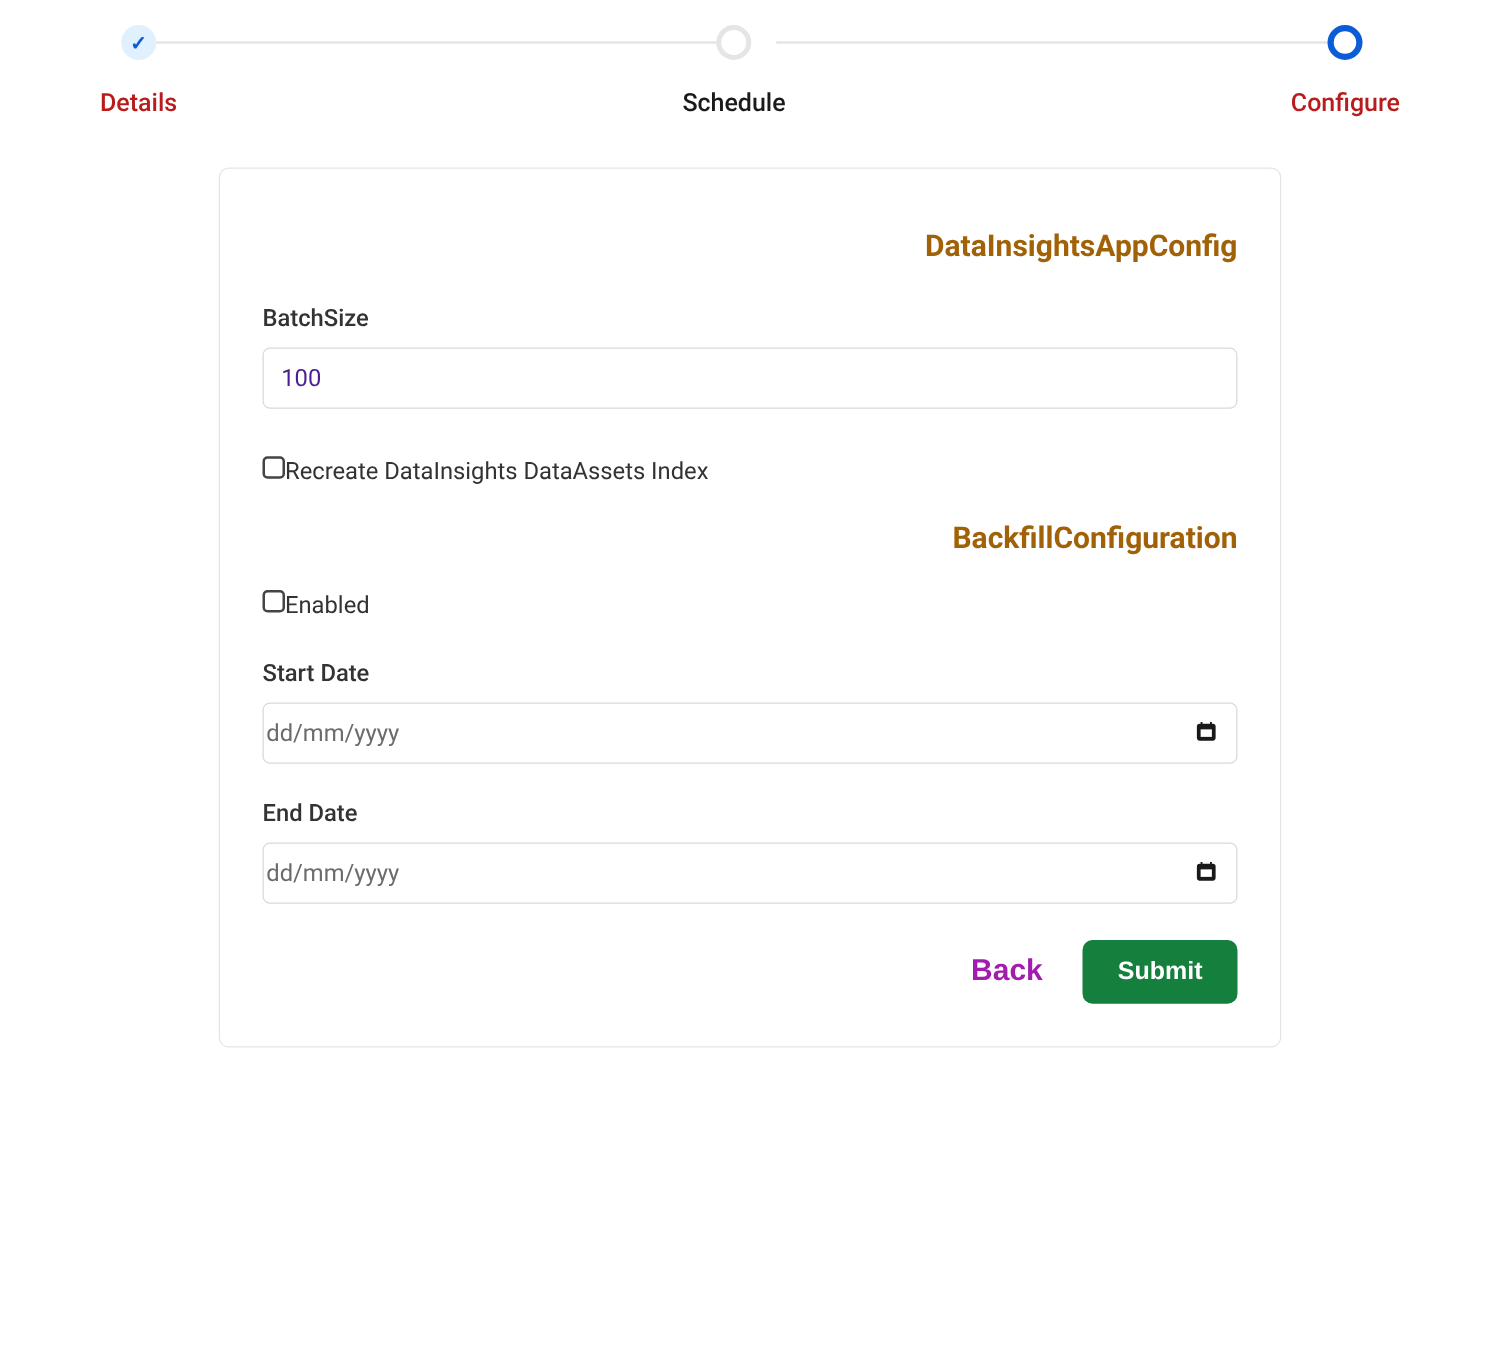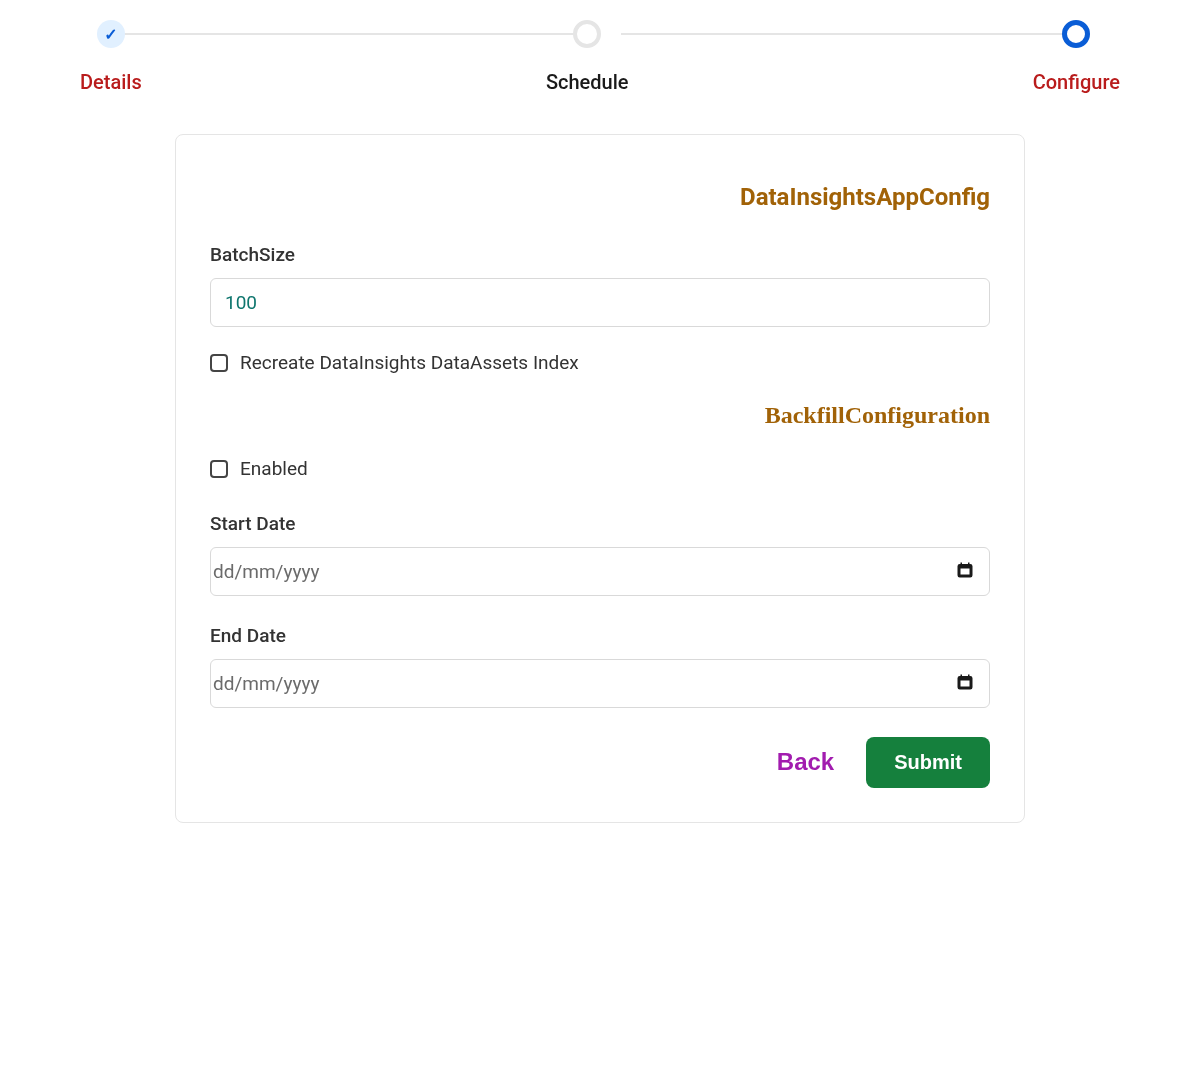--- a/index.html
+++ b/index.html
@@ -89,43 +89,42 @@
     .section-title {
       font-size: 24px;
       font-weight: 700;
       color: #a16207;
       margin-bottom: 32px;
       text-align: right;
     }
     .section-title.second {
       margin-top: 28px;
       margin-bottom: 28px;
-      font-family: Liberation Serif, serif;
     }
     .field-label {
       font-size: 19px;
       font-weight: 500;
       color: #333;
       margin-bottom: 12px;
       display: block;
     }
     .text-input {
       width: 100%;
       padding: 12px 14px;
       font-size: 19px;
       border: 1px solid #d9d9d9;
       border-radius: 6px;
-      color: #0f766e;
+      color: #4c1d95;
       font-family: inherit;
-      margin-bottom: 24px;
+      margin-bottom: 38px;
     }
     .checkbox-row {
       display: flex;
-      align-items: center;
-      gap: 12px;
+      align-items: flex-start;
+      gap: 0;
       margin-bottom: 18px;
     }
     .checkbox {
       width: 18px;
       height: 18px;
       border: 2px solid #444;
       border-radius: 4px;
       cursor: pointer;
       flex-shrink: 0;
     }

